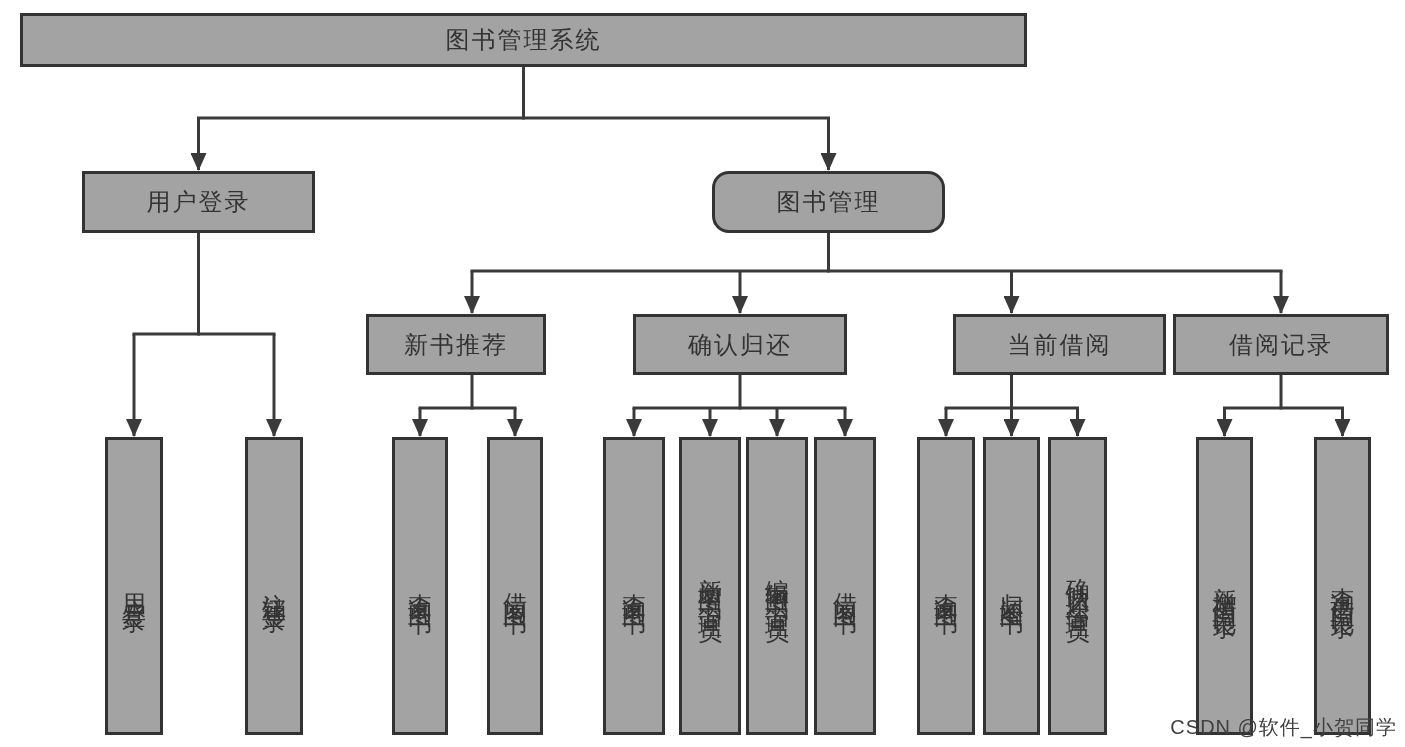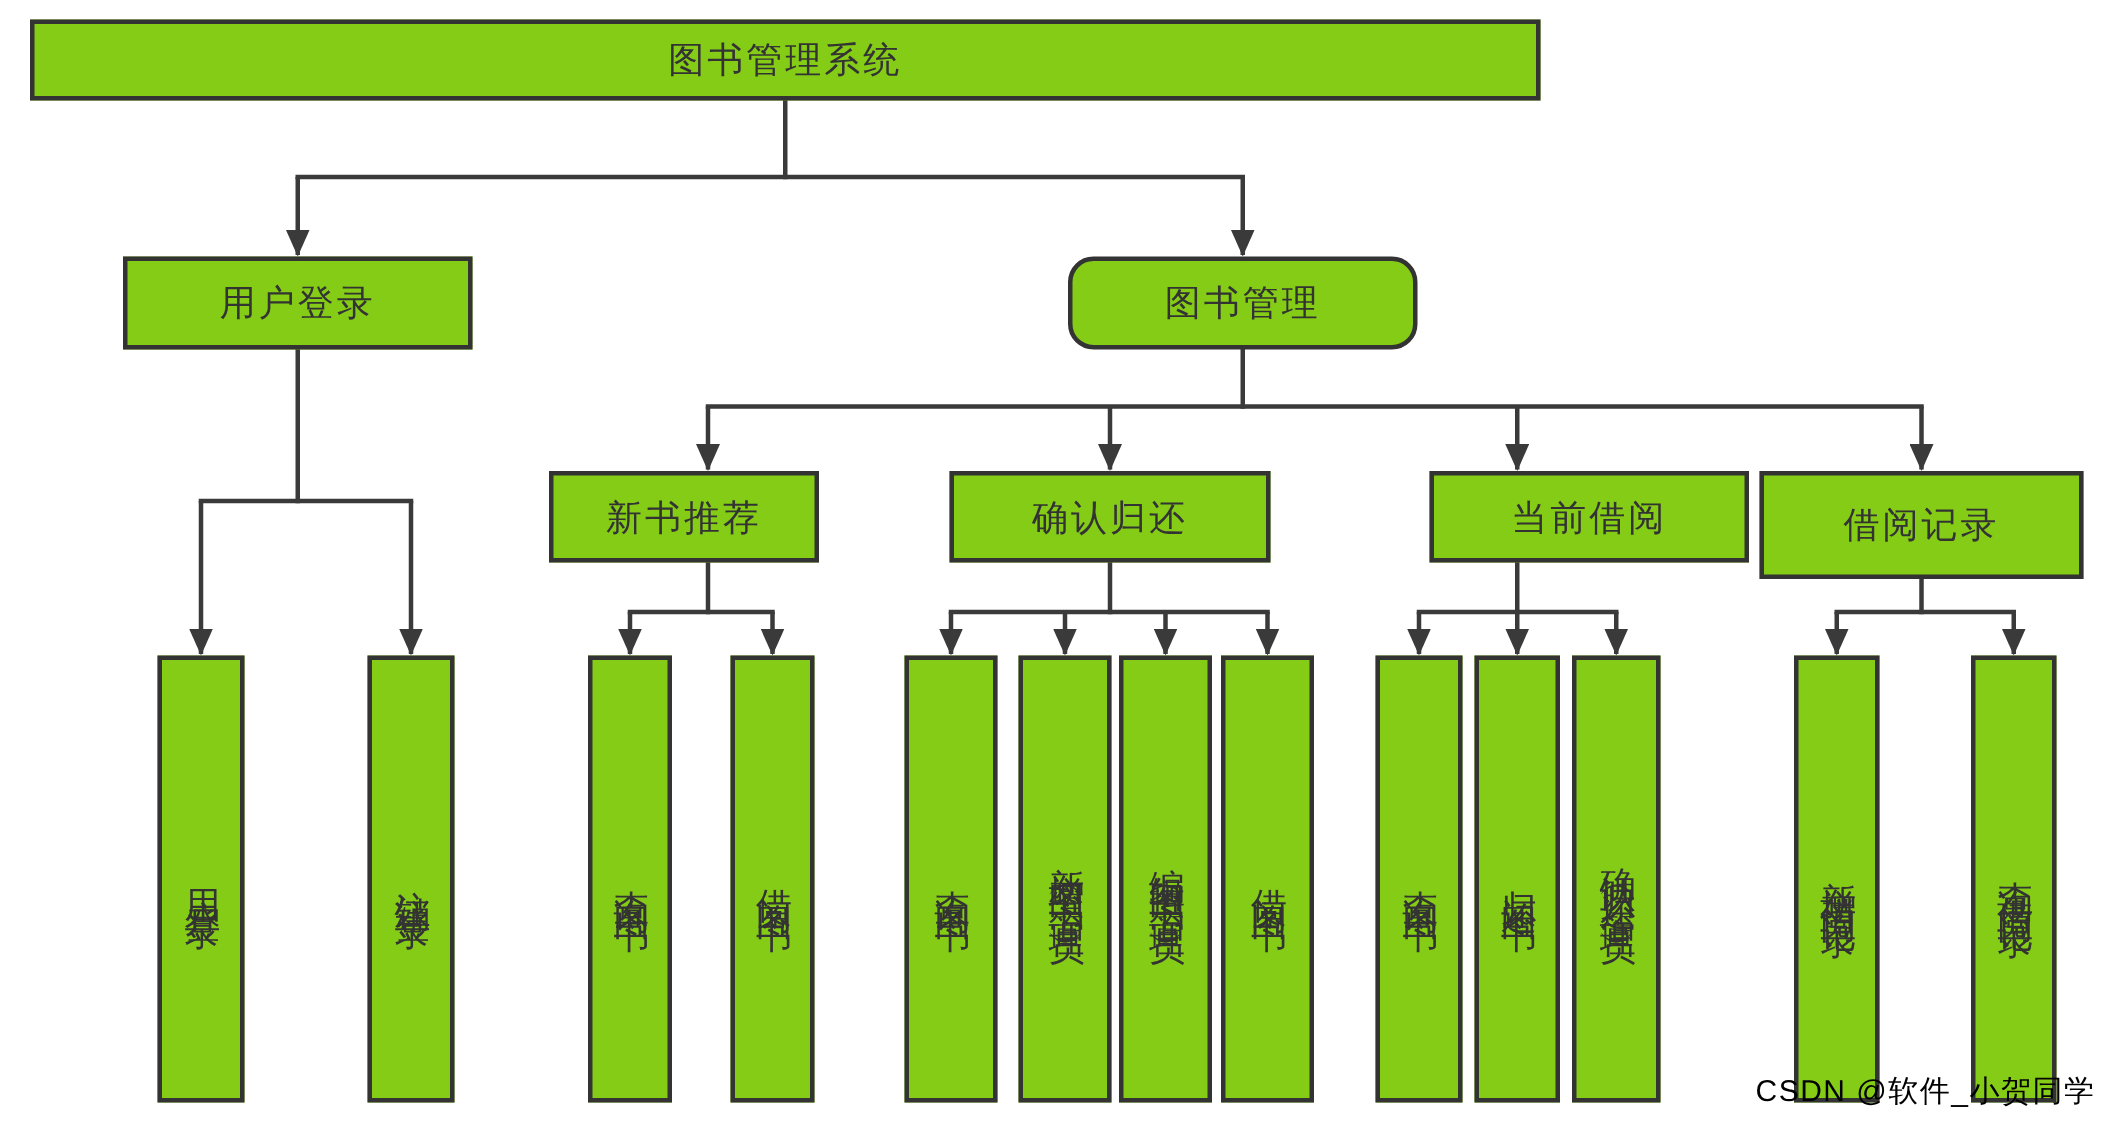--- a/index.html
+++ b/index.html
@@ -17,21 +17,21 @@
   }
   #wires {
     position: absolute;
     left: 0;
     top: 0;
     z-index: 1;
   }
   .node {
     position: absolute;
     box-sizing: border-box;
-    background: #84cc16;
+    background: #a3a3a3;
     border: 3px solid #333333;
     display: flex;
     align-items: center;
     justify-content: center;
     z-index: 2;
     color: #333333;
   }
   .node .lbl {
     white-space: nowrap;
   }
@@ -112,21 +112,21 @@
       </div>
       <div class="node h" style="left: 366px; top: 314px; width: 180px; height: 61px; border-color: rgb(51, 51, 51);">
         <span class="lbl">新书推荐</span>
       </div>
       <div class="node h" style="left: 633px; top: 314px; width: 214px; height: 61px; border-color: rgb(51, 51, 51);">
         <span class="lbl">确认归还</span>
       </div>
       <div class="node h" style="left: 905px; top: 314px; width: 213px; height: 61px; border-color: rgb(51, 51, 51); margin-left: 48px;">
         <span class="lbl">当前借阅</span>
       </div>
-      <div class="node h" style="left: 1173px; top: 314px; width: 216px; height: 72px; border-color: rgb(51, 51, 51); text-align: center;">
+      <div class="node h" style="left: 1173px; top: 314px; width: 216px; height: 61px; border-color: rgb(51, 51, 51); text-align: center;">
         <span class="lbl">借阅记录</span>
       </div>
       <div class="node v" style="left: 105px; top: 437px; width: 58px; height: 298px; border-color: rgb(51, 51, 51);">
         <span class="lbl">用户登录</span>
       </div>
       <div class="node v" style="left: 245px; top: 437px; width: 58px; height: 298px; border-color: rgb(51, 51, 51);">
         <span class="lbl">注销登录</span>
       </div>
       <div class="node v" style="left: 392px; top: 437px; width: 56px; height: 298px; border-color: rgb(51, 51, 51);">
         <span class="lbl">查询图书</span>
@@ -155,14 +155,14 @@
       <div class="node v" style="left: 1048px; top: 437px; width: 59px; height: 298px; border-color: rgb(51, 51, 51);">
         <span class="lbl">确认归还（管理员）</span>
       </div>
       <div class="node v" style="left: 1196px; top: 437px; width: 57px; height: 298px; border-color: rgb(51, 51, 51);">
         <span class="lbl">新增借阅记录</span>
       </div>
       <div class="node v" style="left: 1314px; top: 437px; width: 57px; height: 298px; border-color: rgb(51, 51, 51);">
         <span class="lbl">查询借阅记录</span>
       </div>
     </div>
-  <div id="watermark" style="color: #000000;">CSDN @软件_小贺同学</div>
+  <div id="watermark" style="color: #404040;">CSDN @软件_小贺同学</div>
 </div>
 
 </body></html>

